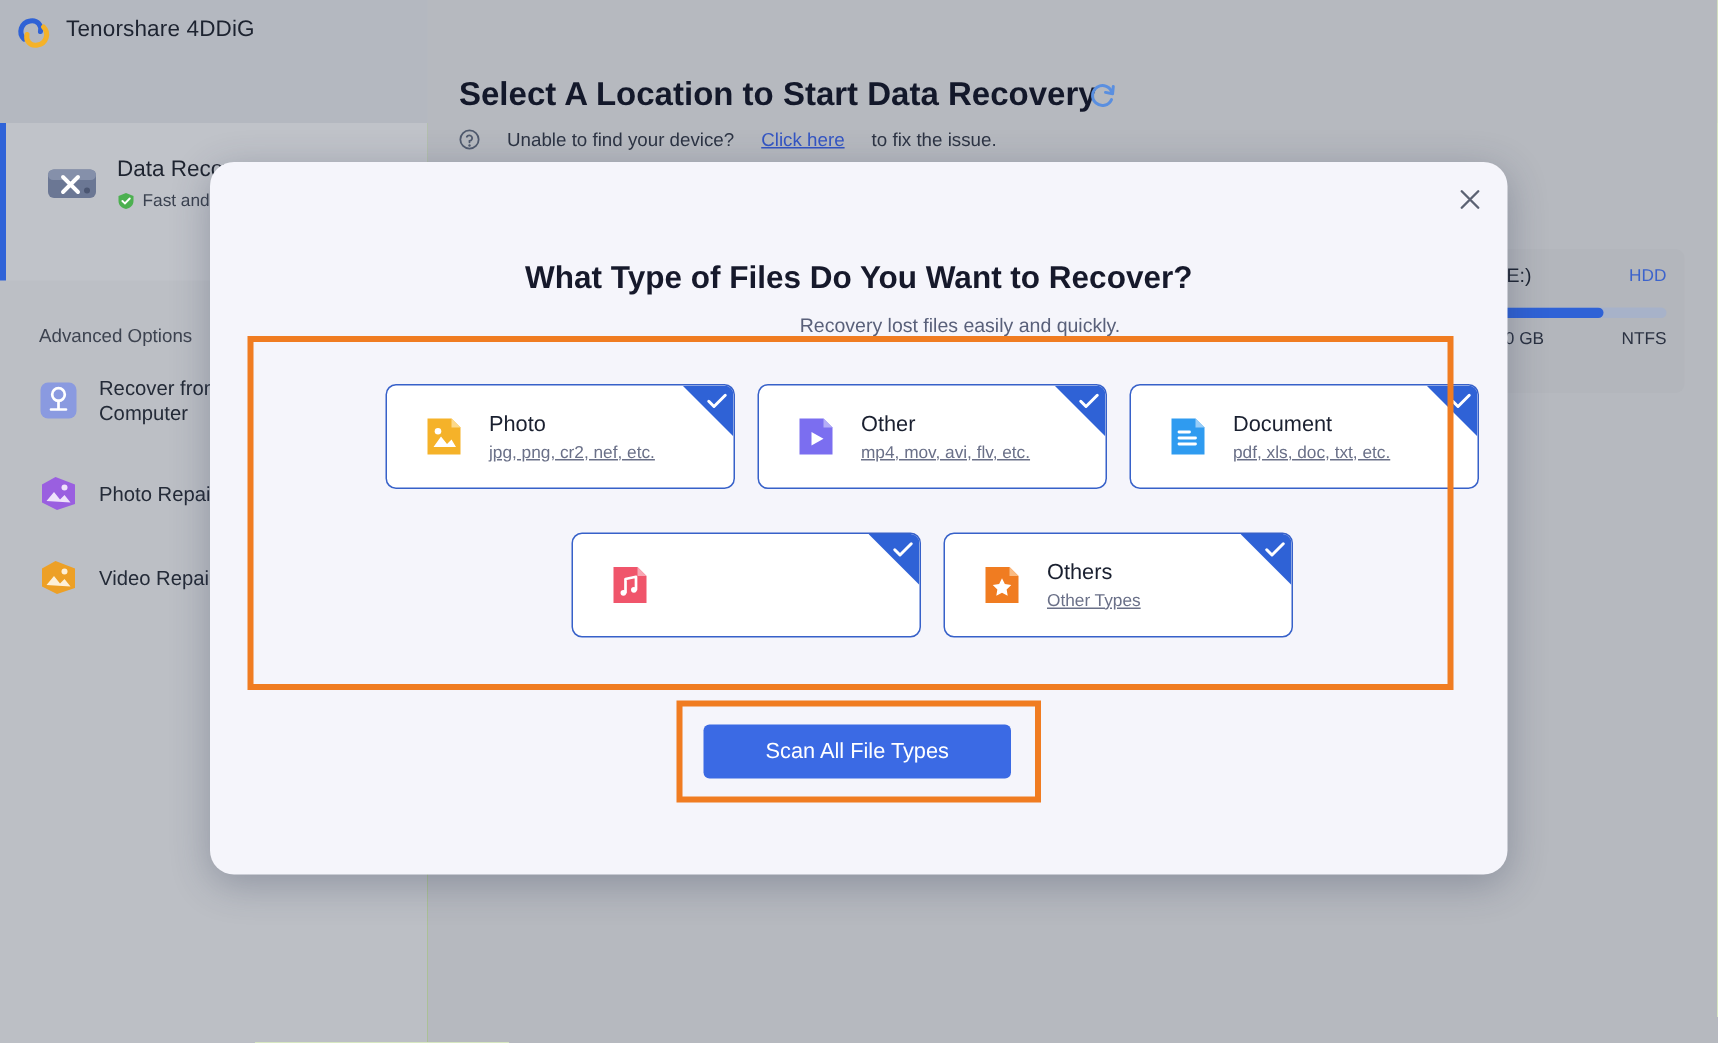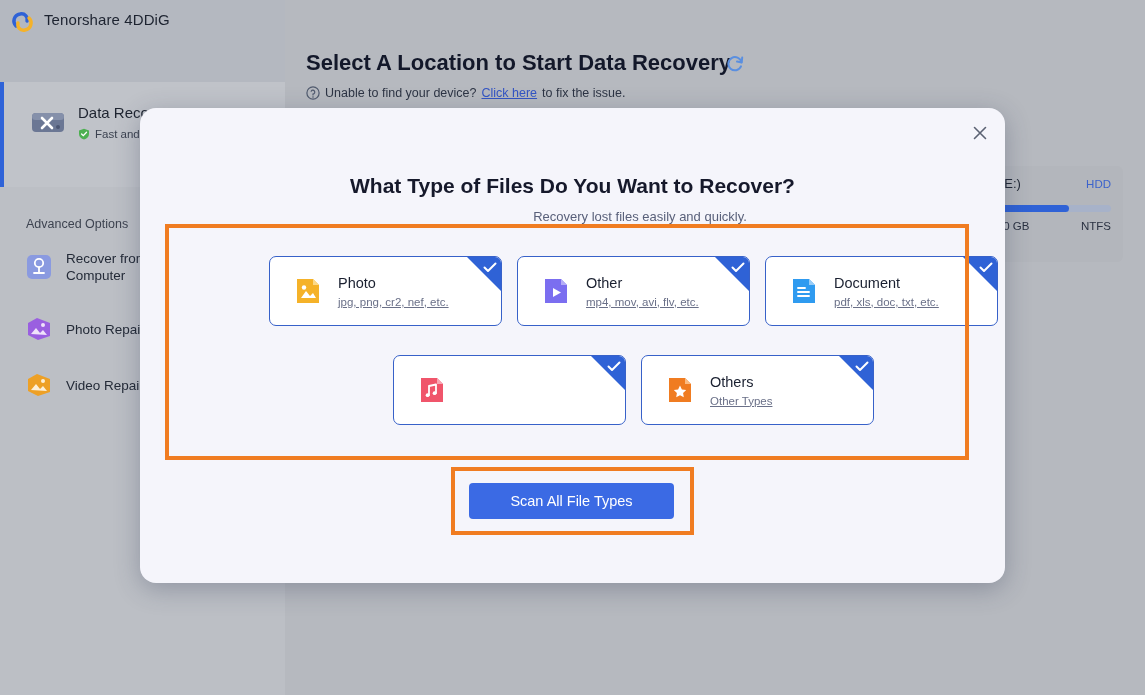--- a/index.html
+++ b/index.html
@@ -150,21 +150,21 @@
     color: #13182a;
     white-space: nowrap;
   }
   #refresh-icon {
     position: absolute; left: 440px; top: 54px;
     width: 20px; height: 20px;
     cursor: pointer;
   }
   #hint-row {
     position: absolute; left: 21px; top: 86px;
-    display: flex; align-items: center; gap: 5px;
+    display: flex; align-items: center; gap: 18px;
     font-size: 12.5px; color: #2d3444;
     white-space: nowrap;
   }
   #hint-q { width: 14px; height: 14px; flex: 0 0 auto; }
   #hint-link {
     color: #3355c4; text-decoration: underline;
     cursor: pointer;
   }
 
   
@@ -236,21 +236,21 @@
     background: transparent;
     pointer-events: none;
   }
 
   #cards-area {
     position: absolute; left: 25px; top: 116px;
     width: 804px; height: 236px;
   }
   .row {
     position: absolute; left: 0; width: 913px;
-    display: flex; justify-content: center; gap: 15px; margin-left: 12px;
+    display: flex; justify-content: center; gap: 15px;
   }
   #row-1 { top: 32px; }
   #row-2 { top: 131px; }
 
   .ftcard {
     position: relative;
     width: 233px; height: 70px;
     background: #ffffff;
     border: 1.6px solid #3761c9;
     border-radius: 7px;

